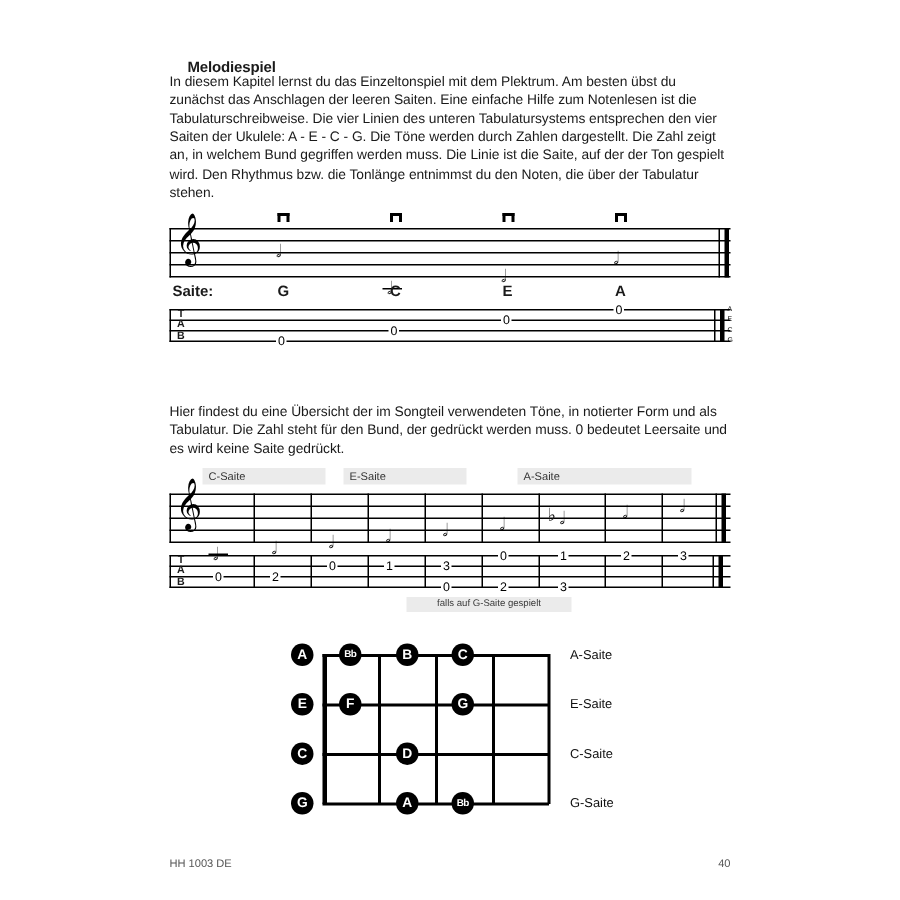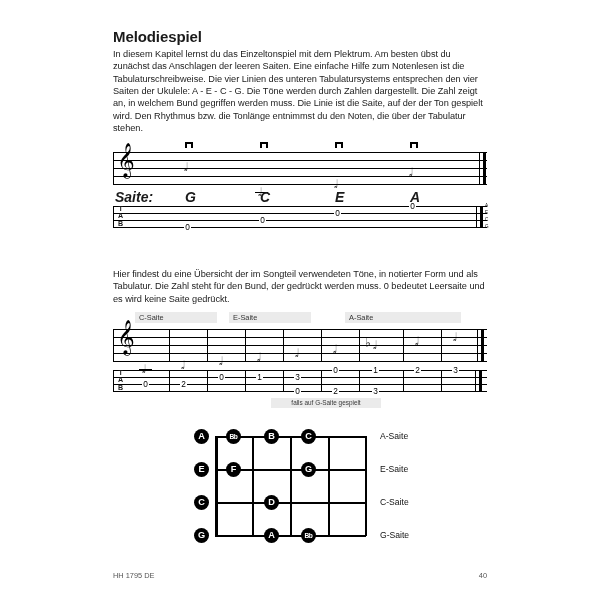--- a/index.html
+++ b/index.html
@@ -7,21 +7,21 @@
     width:600px;height:600px;
     background:#ffffff;
     font-family:"Liberation Sans", sans-serif;
     color:#1a1a1a;
     overflow:hidden;
   }
   .page{position:relative;width:600px;height:600px;}
   .content{position:absolute;left:113px;top:0;width:374px;}
 
   h2.section-title{
-    font-size:15px;font-weight:bold;margin:0;letter-spacing:-0.1px;
+    font-size:10px;font-weight:bold;margin:12px;letter-spacing:-0.1px;
   }
   p.body-text{
     font-size:9.2px;line-height:12.35px;margin:0;text-align:left;
     letter-spacing:-0.03px;
   }
 
   
   .sys{position:relative;}
   .staff{position:relative;}
   .sline{position:absolute;left:0;right:0;height:1px;background:#000;}
@@ -50,21 +50,21 @@
   .rhythm-mark .bar{position:absolute;left:0;top:0;width:8px;height:2.4px;background:#000;}
   .rhythm-mark .lt{position:absolute;left:0;top:0;width:1.6px;height:6px;background:#000;}
   .rhythm-mark .rt{position:absolute;right:0;top:0;width:1.6px;height:6px;background:#000;}
 
   .tabnum{
     position:absolute;font-size:8.3px;line-height:1;font-weight:normal;
     background:#fff;padding:0 1.3px;color:#000;
     font-family:"Liberation Sans", sans-serif;
   }
   .strlabel{
-    position:absolute;font-size:14px;font-weight:bold;line-height:1;font-style:italic;
+    position:absolute;font-size:10px;font-weight:bold;line-height:1;
   }
   .sidelabel{
     position:absolute;font-size:4.6px;line-height:5.6px;font-weight:normal;
     color:#000;
   }
   .tagbox{
     position:absolute;background:#ebebeb;color:#333;
     font-size:7.4px;line-height:11px;padding:0 4px;white-space:nowrap;
   }
   .caption-box{
@@ -305,17 +305,17 @@
     <span class="dot big" style="left:74px;top:100px;">A</span>
     <span class="dot big flatname" style="left:111px;top:100px;">Bb</span>
 
     <span class="fb-rowlabel" style="left:190px;top:4px;">A-Saite</span>
     <span class="fb-rowlabel" style="left:190px;top:37px;">E-Saite</span>
     <span class="fb-rowlabel" style="left:190px;top:70px;">C-Saite</span>
     <span class="fb-rowlabel" style="left:190px;top:103px;">G-Saite</span>
   </div>
 
   <div class="footer">
-    <span class="l">HH 1795 DE</span>
+    <span class="l">HH 1003 DE</span>
     <span class="r">40</span>
   </div>
 
 </div>
 
 </body></html>

